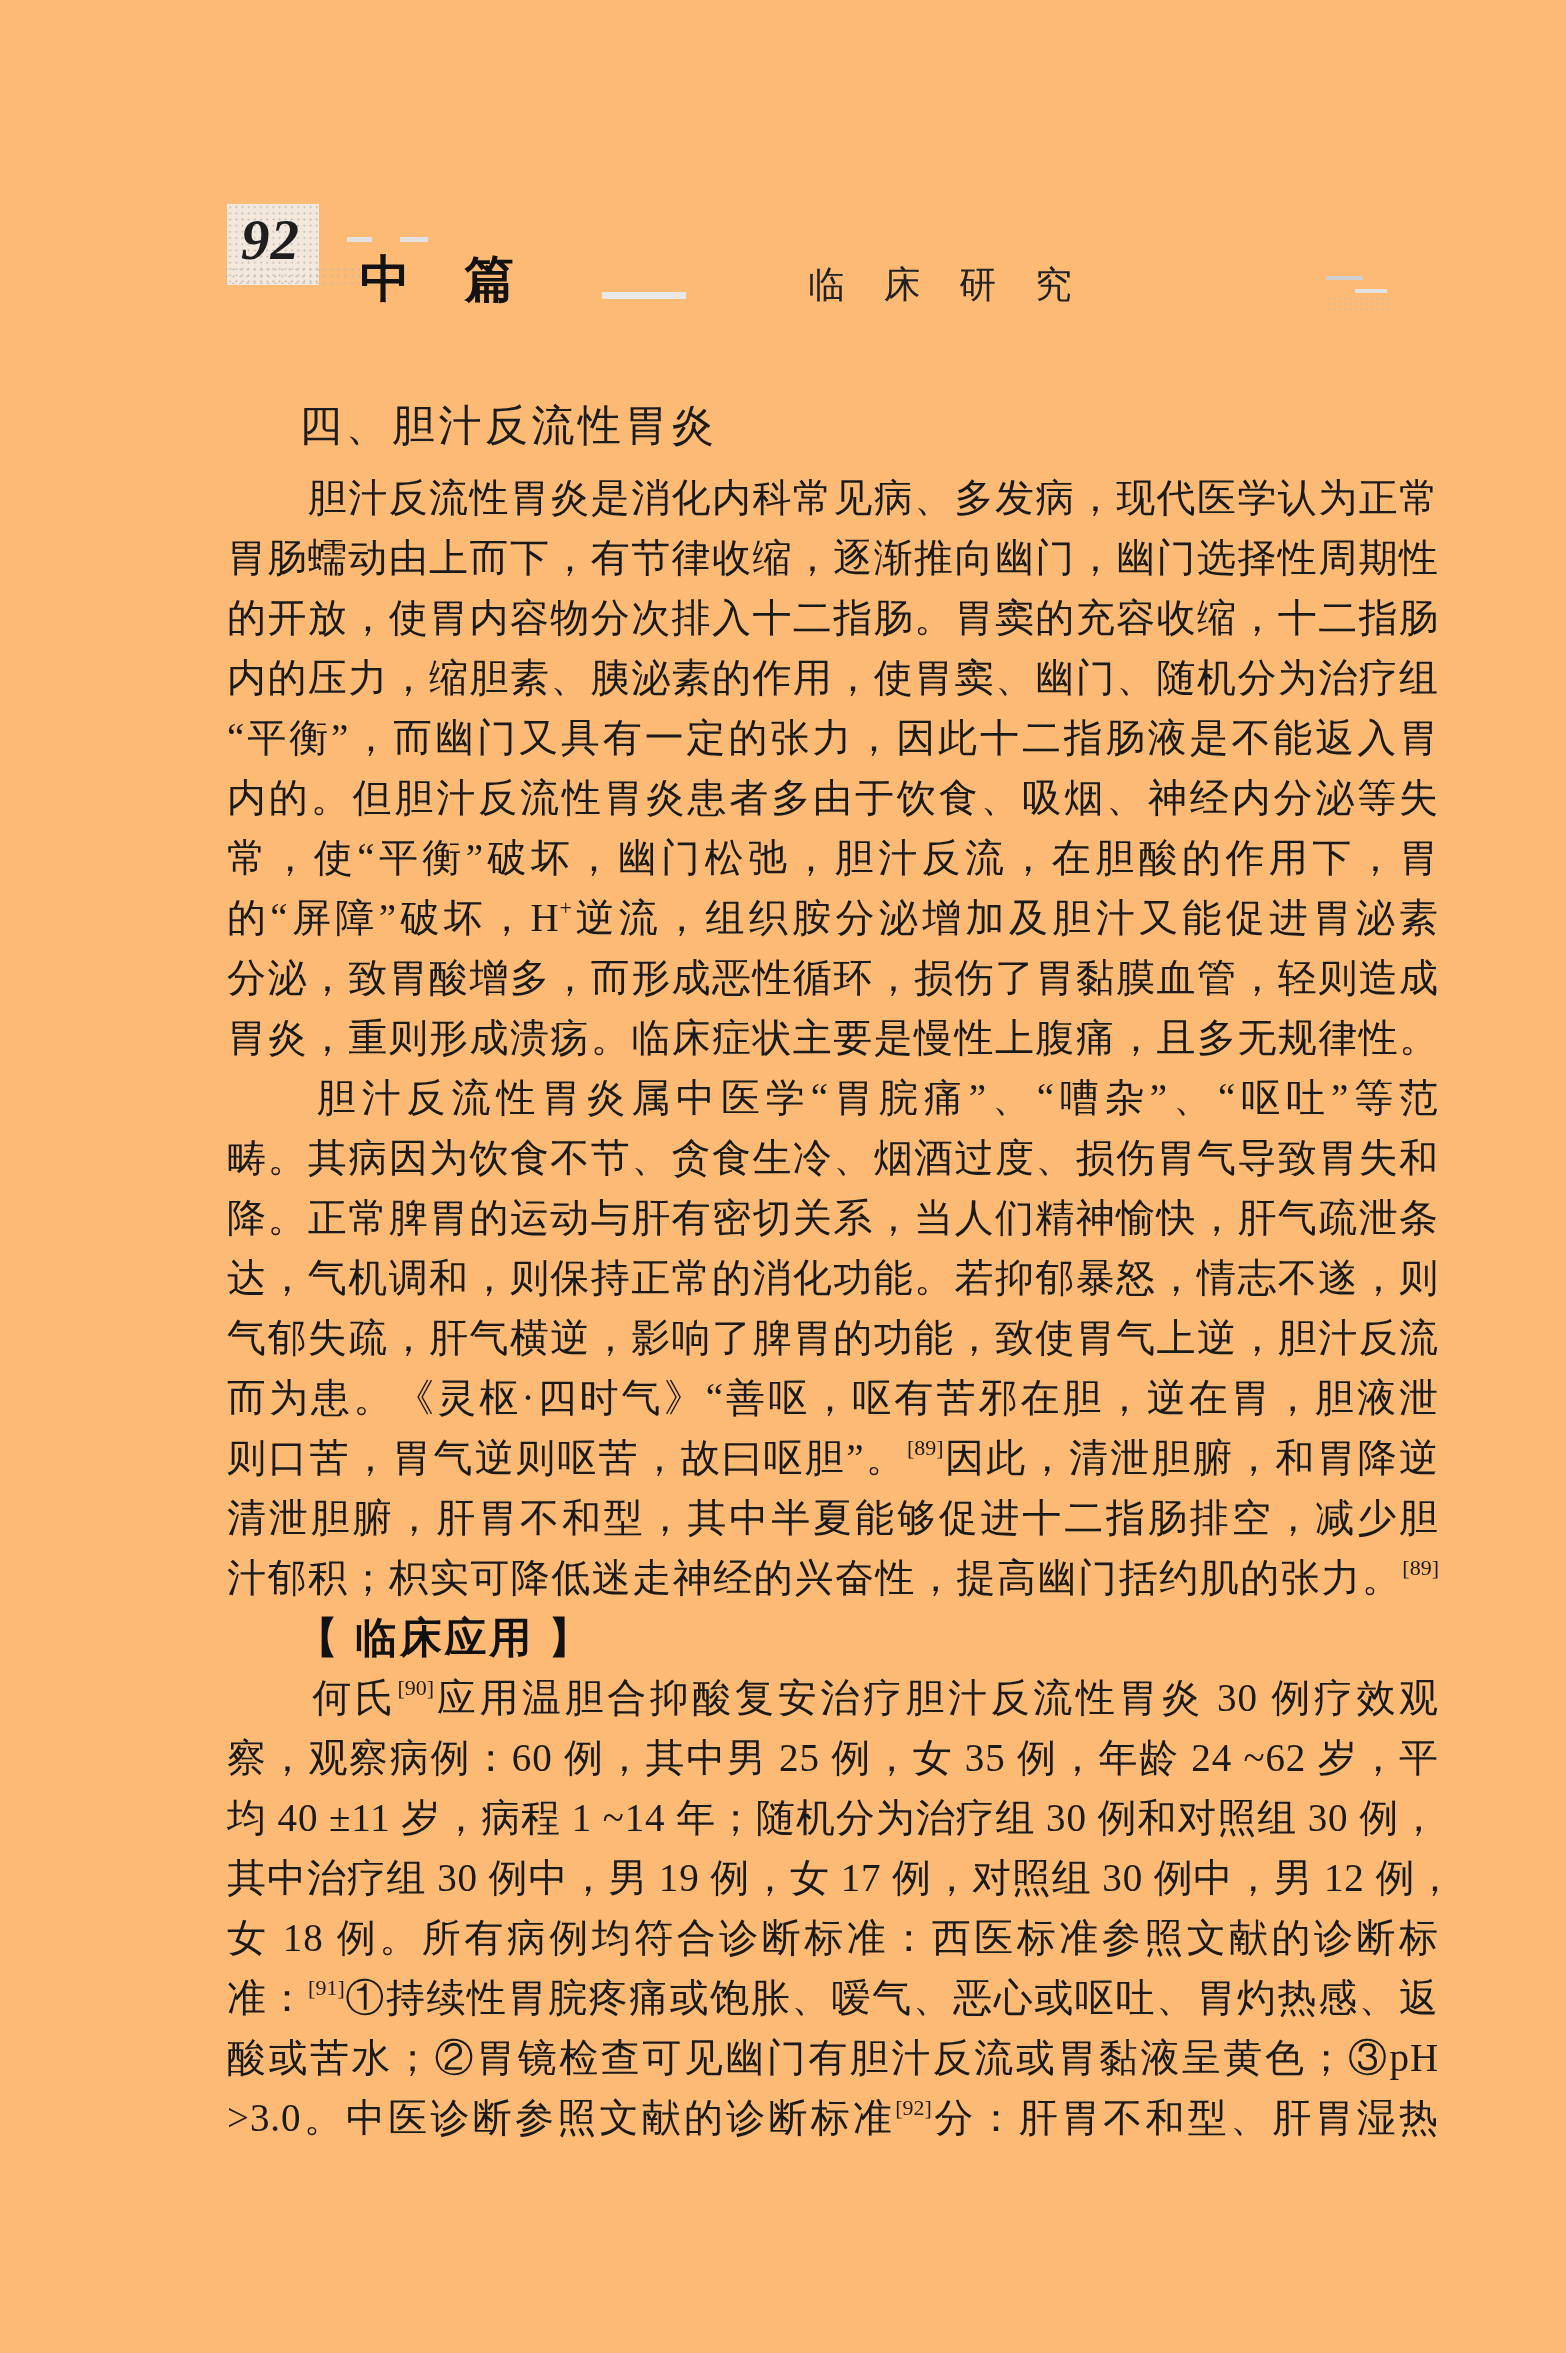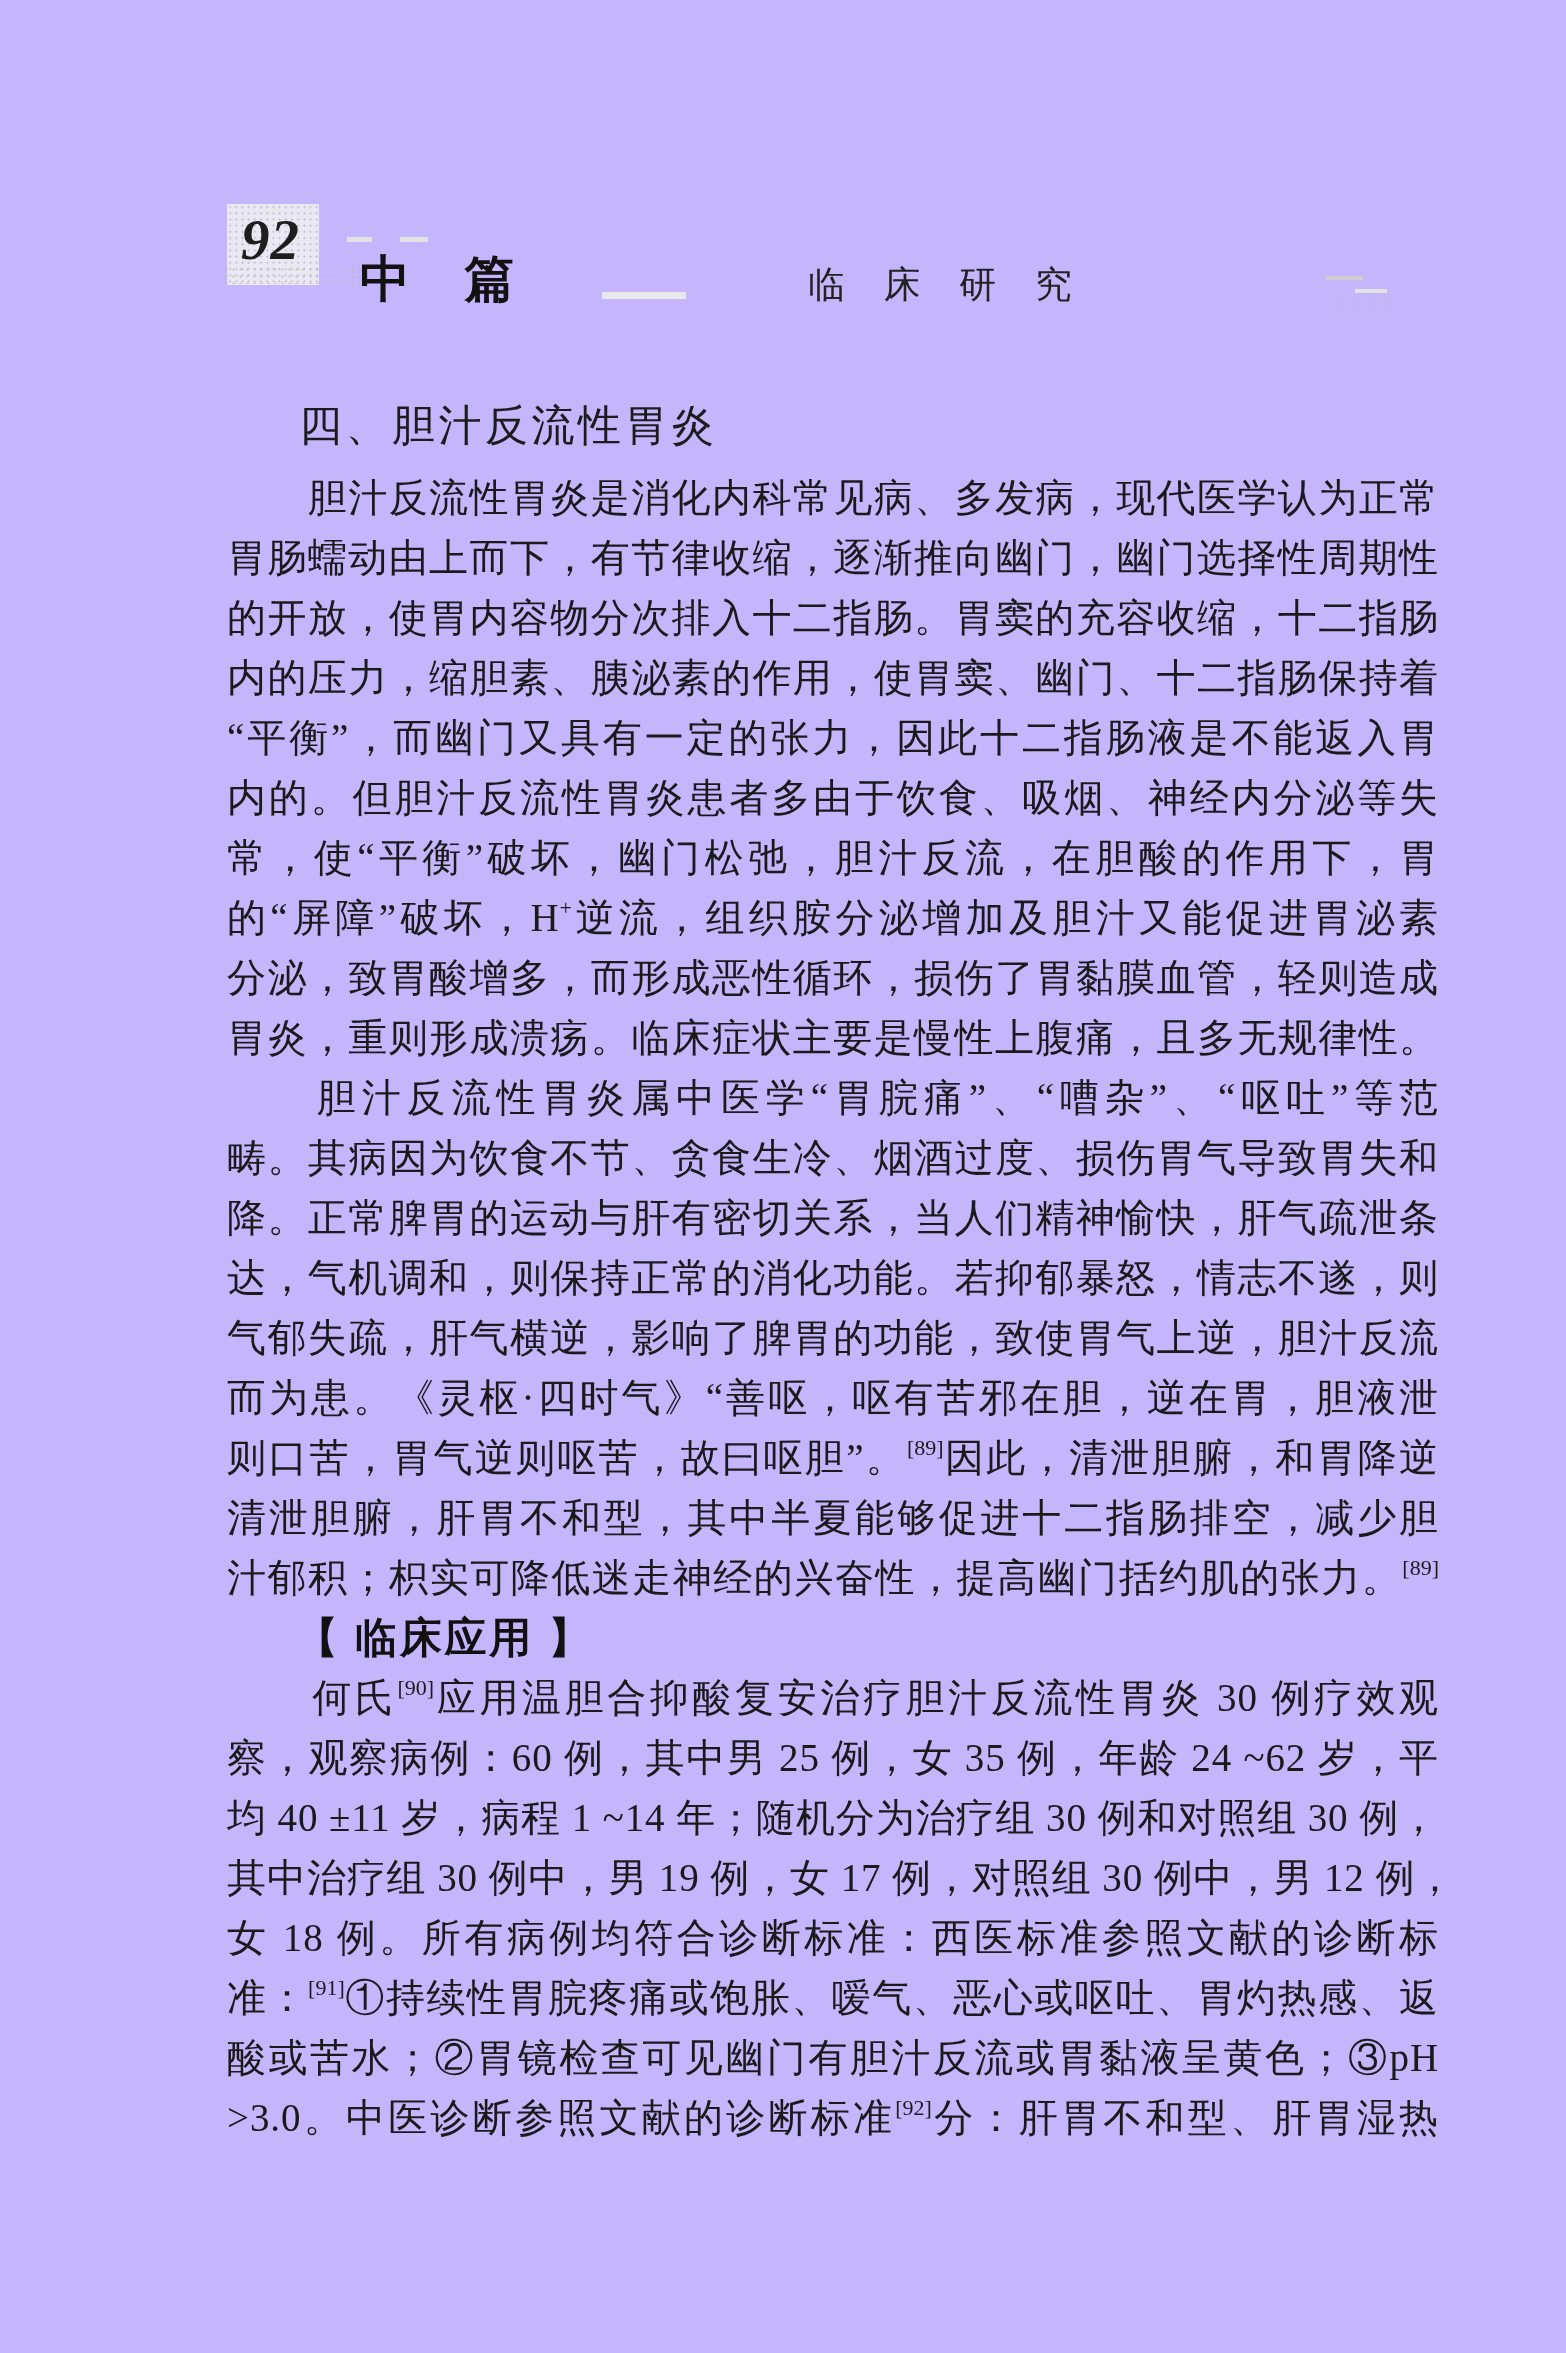--- a/index.html
+++ b/index.html
@@ -4,21 +4,21 @@
 <style>
   html, body {
     margin: 0;
     padding: 0;
     background: #ffffff;
   }
   .page {
     position: relative;
     width: 1566px;
     height: 2354px;
-    background: #c4b5fd;
+    background: #fdba74;
     overflow: hidden;
     font-family: "Liberation Serif", "DejaVu Serif", serif;
     color: #1a1a1a;
   }
 
   
   .halftone-92 {
     position: absolute;
     left: 227px; top: 204px;
     width: 92px; height: 81px;
@@ -139,21 +139,21 @@
   <div class="noise" style="left:1326px; top:276px; width:37px; height:4.4px;"></div>
   <div class="noise light" style="left:1355px; top:289px; width:32px; height:3.5px;"></div>
   <div class="noise-dots" style="left:1327px; top:296px; width:64px; height:14px;"></div>
 
   <div class="section-heading">四、胆汁反流性胃炎</div>
 
   <div class="content">
       <div class="line">　　胆汁反流性胃炎是消化内科常见病、多发病，现代医学认为正常</div>
       <div class="line">胃肠蠕动由上而下，有节律收缩，逐渐推向幽门，幽门选择性周期性</div>
       <div class="line">的开放，使胃内容物分次排入十二指肠。胃窦的充容收缩，十二指肠</div>
-      <div class="line">内的压力，缩胆素、胰泌素的作用，使胃窦、幽门、十二指肠保持着</div>
+      <div class="line">内的压力，缩胆素、胰泌素的作用，使胃窦、幽门、随机分为治疗组</div>
       <div class="line">“平衡”，而幽门又具有一定的张力，因此十二指肠液是不能返入胃</div>
       <div class="line">内的。但胆汁反流性胃炎患者多由于饮食、吸烟、神经内分泌等失</div>
       <div class="line">常，使“平衡”破坏，幽门松弛，胆汁反流，在胆酸的作用下，胃</div>
       <div class="line">的“屏障”破坏，H<sup>+</sup>逆流，组织胺分泌增加及胆汁又能促进胃泌素</div>
       <div class="line">分泌，致胃酸增多，而形成恶性循环，损伤了胃黏膜血管，轻则造成</div>
       <div class="line">胃炎，重则形成溃疡。临床症状主要是慢性上腹痛，且多无规律性。</div>
       <div class="line">　　胆汁反流性胃炎属中医学“胃脘痛”、“嘈杂”、“呕吐”等范</div>
       <div class="line">畴。其病因为饮食不节、贪食生冷、烟酒过度、损伤胃气导致胃失和</div>
       <div class="line">降。正常脾胃的运动与肝有密切关系，当人们精神愉快，肝气疏泄条</div>
       <div class="line">达，气机调和，则保持正常的消化功能。若抑郁暴怒，情志不遂，则</div>

